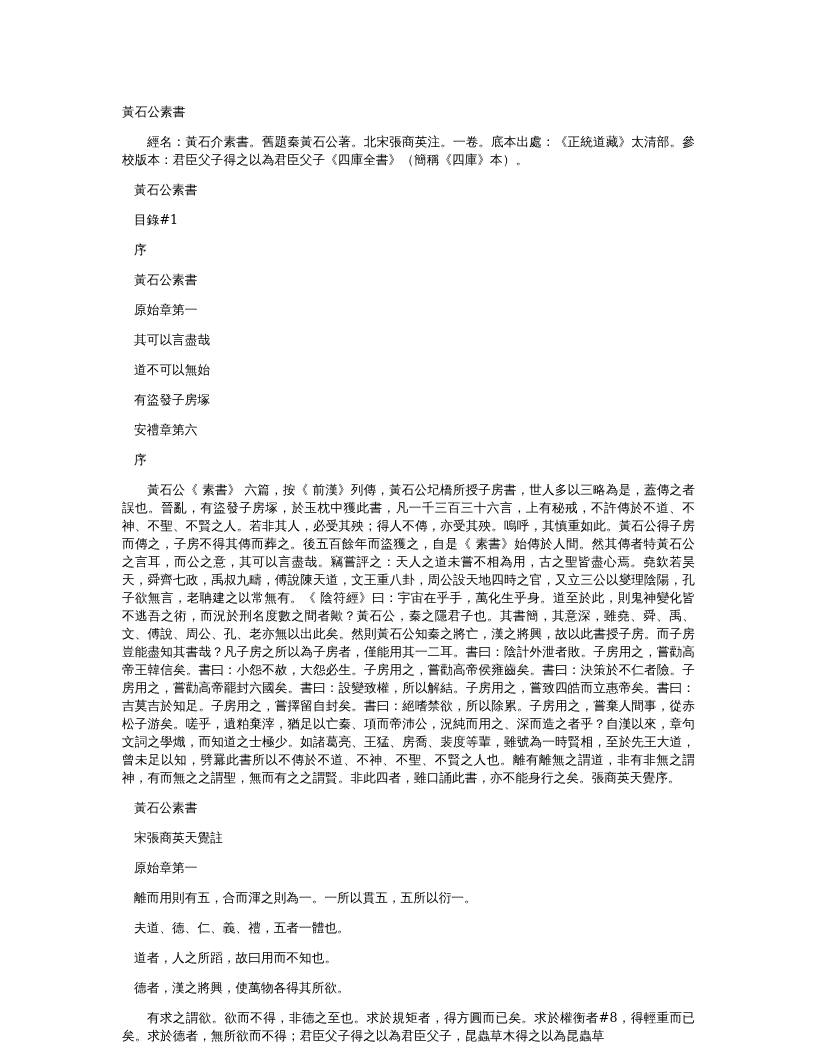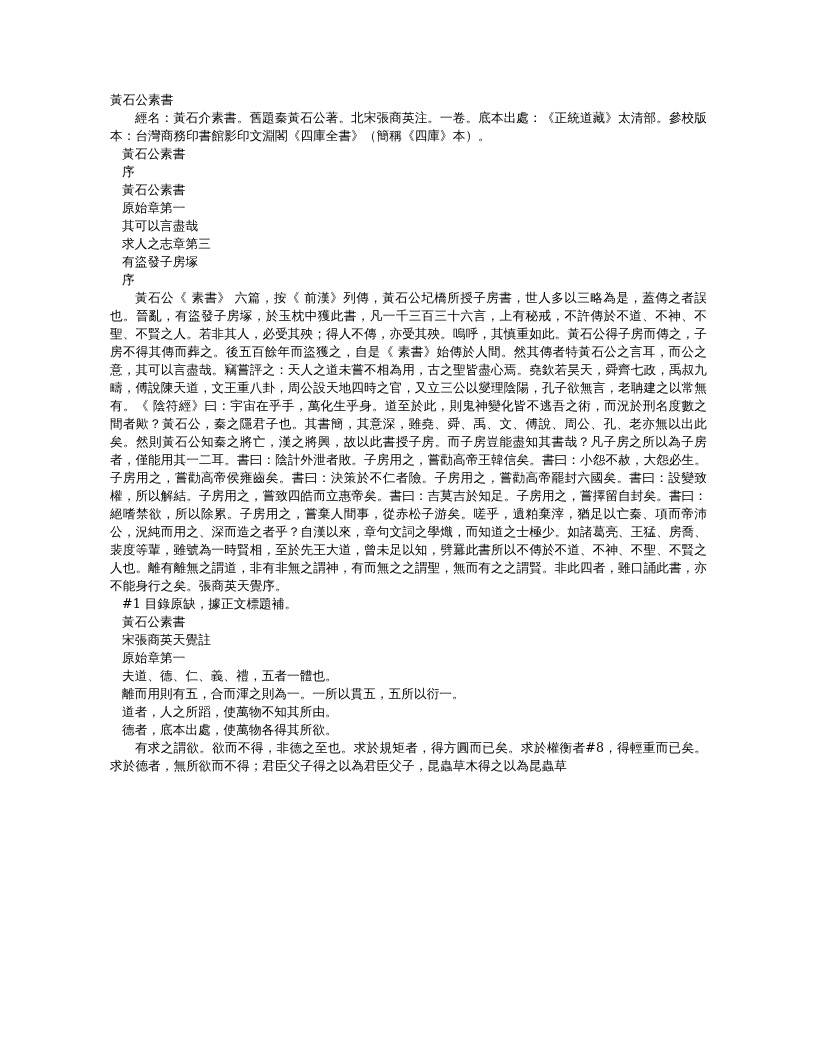--- a/index.html
+++ b/index.html
@@ -26,21 +26,21 @@
     width: 597px;
   }
   .line {
     font-size: 12.6px;
     line-height: 18px;
     letter-spacing: 0.1px;
     white-space: pre-wrap;
     word-break: break-all;
     text-align: justify;
     text-justify: inter-character;
-    margin: 0;
+    margin: 12px;
   }
   
   .para {
     text-indent: 25px;
   }
   
   .entry {
     padding-left: 12px;
     text-indent: 0;
     white-space: pre;
@@ -50,33 +50,34 @@
     padding-left: 0;
     white-space: pre;
   }
 </style>
 </head>
 <body>
 
 <div class="page">
   <div class="text-column" id="text-column">
       <p class="line flush">黃石公素書</p>
-      <p class="line para">經名：黃石介素書。舊題秦黃石公著。北宋張商英注。一卷。底本出處：《正統道藏》太清部。參校版本：台灣商務印書館影印文淵閣《四庫全書》（簡稱《四庫》本）。</p>
+      <p class="line para">經名：黃石介素書。舊題秦黃石公著。北宋張商英注。一卷。底本出處：《正統道藏》太清部。參校版本：君臣父子得之以為君臣父子《四庫全書》（簡稱《四庫》本）。</p>
       <p class="line entry">黃石公素書</p>
+      <p class="line entry">目錄#1</p>
       <p class="line entry">序</p>
       <p class="line entry">黃石公素書</p>
       <p class="line entry">原始章第一</p>
       <p class="line entry">其可以言盡哉</p>
-      <p class="line entry">求人之志章第三</p>
+      <p class="line entry">道不可以無始</p>
       <p class="line entry">有盜發子房塚</p>
+      <p class="line entry">安禮章第六</p>
       <p class="line entry">序</p>
       <p class="line para">黃石公《 素書》 六篇，按《 前漢》列傳，黃石公圮橋所授子房書，世人多以三略為是，蓋傳之者誤也。晉亂，有盜發子房塚，於玉枕中獲此書，凡一千三百三十六言，上有秘戒，不許傳於不道、不神、不聖、不賢之人。若非其人，必受其殃；得人不傳，亦受其殃。嗚呼，其慎重如此。黃石公得子房而傳之，子房不得其傳而葬之。後五百餘年而盜獲之，自是《 素書》始傳於人間。然其傳者特黃石公之言耳，而公之意，其可以言盡哉。竊嘗評之：天人之道未嘗不相為用，古之聖皆盡心焉。堯欽若昊天，舜齊七政，禹叔九疇，傅說陳天道，文王重八卦，周公設天地四時之官，又立三公以燮理陰陽，孔子欲無言，老聃建之以常無有。《 陰符經》曰：宇宙在乎手，萬化生乎身。道至於此，則鬼神變化皆不逃吾之術，而況於刑名度數之間者歟？黃石公，秦之隱君子也。其書簡，其意深，雖堯、舜、禹、文、傅說、周公、孔、老亦無以出此矣。然則黃石公知秦之將亡，漢之將興，故以此書授子房。而子房豈能盡知其書哉？凡子房之所以為子房者，僅能用其一二耳。書曰：陰計外泄者敗。子房用之，嘗勸高帝王韓信矣。書曰：小怨不赦，大怨必生。子房用之，嘗勸高帝侯雍齒矣。書曰：決策於不仁者險。子房用之，嘗勸高帝罷封六國矣。書曰：設變致權，所以解結。子房用之，嘗致四皓而立惠帝矣。書曰：吉莫吉於知足。子房用之，嘗擇留自封矣。書曰：絕嗜禁欲，所以除累。子房用之，嘗棄人間事，從赤松子游矣。嗟乎，遺粕棄滓，猶足以亡秦、項而帝沛公，況純而用之、深而造之者乎？自漢以來，章句文詞之學熾，而知道之士極少。如諸葛亮、王猛、房喬、裴度等輩，雖號為一時賢相，至於先王大道，曾未足以知，劈羃此書所以不傳於不道、不神、不聖、不賢之人也。離有離無之謂道，非有非無之謂神，有而無之之謂聖，無而有之之謂賢。非此四者，雖口誦此書，亦不能身行之矣。張商英天覺序。</p>
-      <p class="line entry">#1 目錄原缺，據正文標題補。</p>
       <p class="line entry">黃石公素書</p>
       <p class="line entry">宋張商英天覺註</p>
       <p class="line entry">原始章第一</p>
+      <p class="line entry">離而用則有五，合而渾之則為一。一所以貫五，五所以衍一。</p>
       <p class="line entry">夫道、德、仁、義、禮，五者一體也。</p>
-      <p class="line entry">離而用則有五，合而渾之則為一。一所以貫五，五所以衍一。</p>
-      <p class="line entry">道者，人之所蹈，使萬物不知其所由。</p>
-      <p class="line entry">德者，底本出處，使萬物各得其所欲。</p>
+      <p class="line entry">道者，人之所蹈，故曰用而不知也。</p>
+      <p class="line entry">德者，漢之將興，使萬物各得其所欲。</p>
       <p class="line para">有求之謂欲。欲而不得，非德之至也。求於規矩者，得方圓而已矣。求於權衡者#8，得輕重而已矣。求於德者，無所欲而不得；君臣父子得之以為君臣父子，昆蟲草木得之以為昆蟲草</p>
     </div>
 </div>
 
 </body></html>

